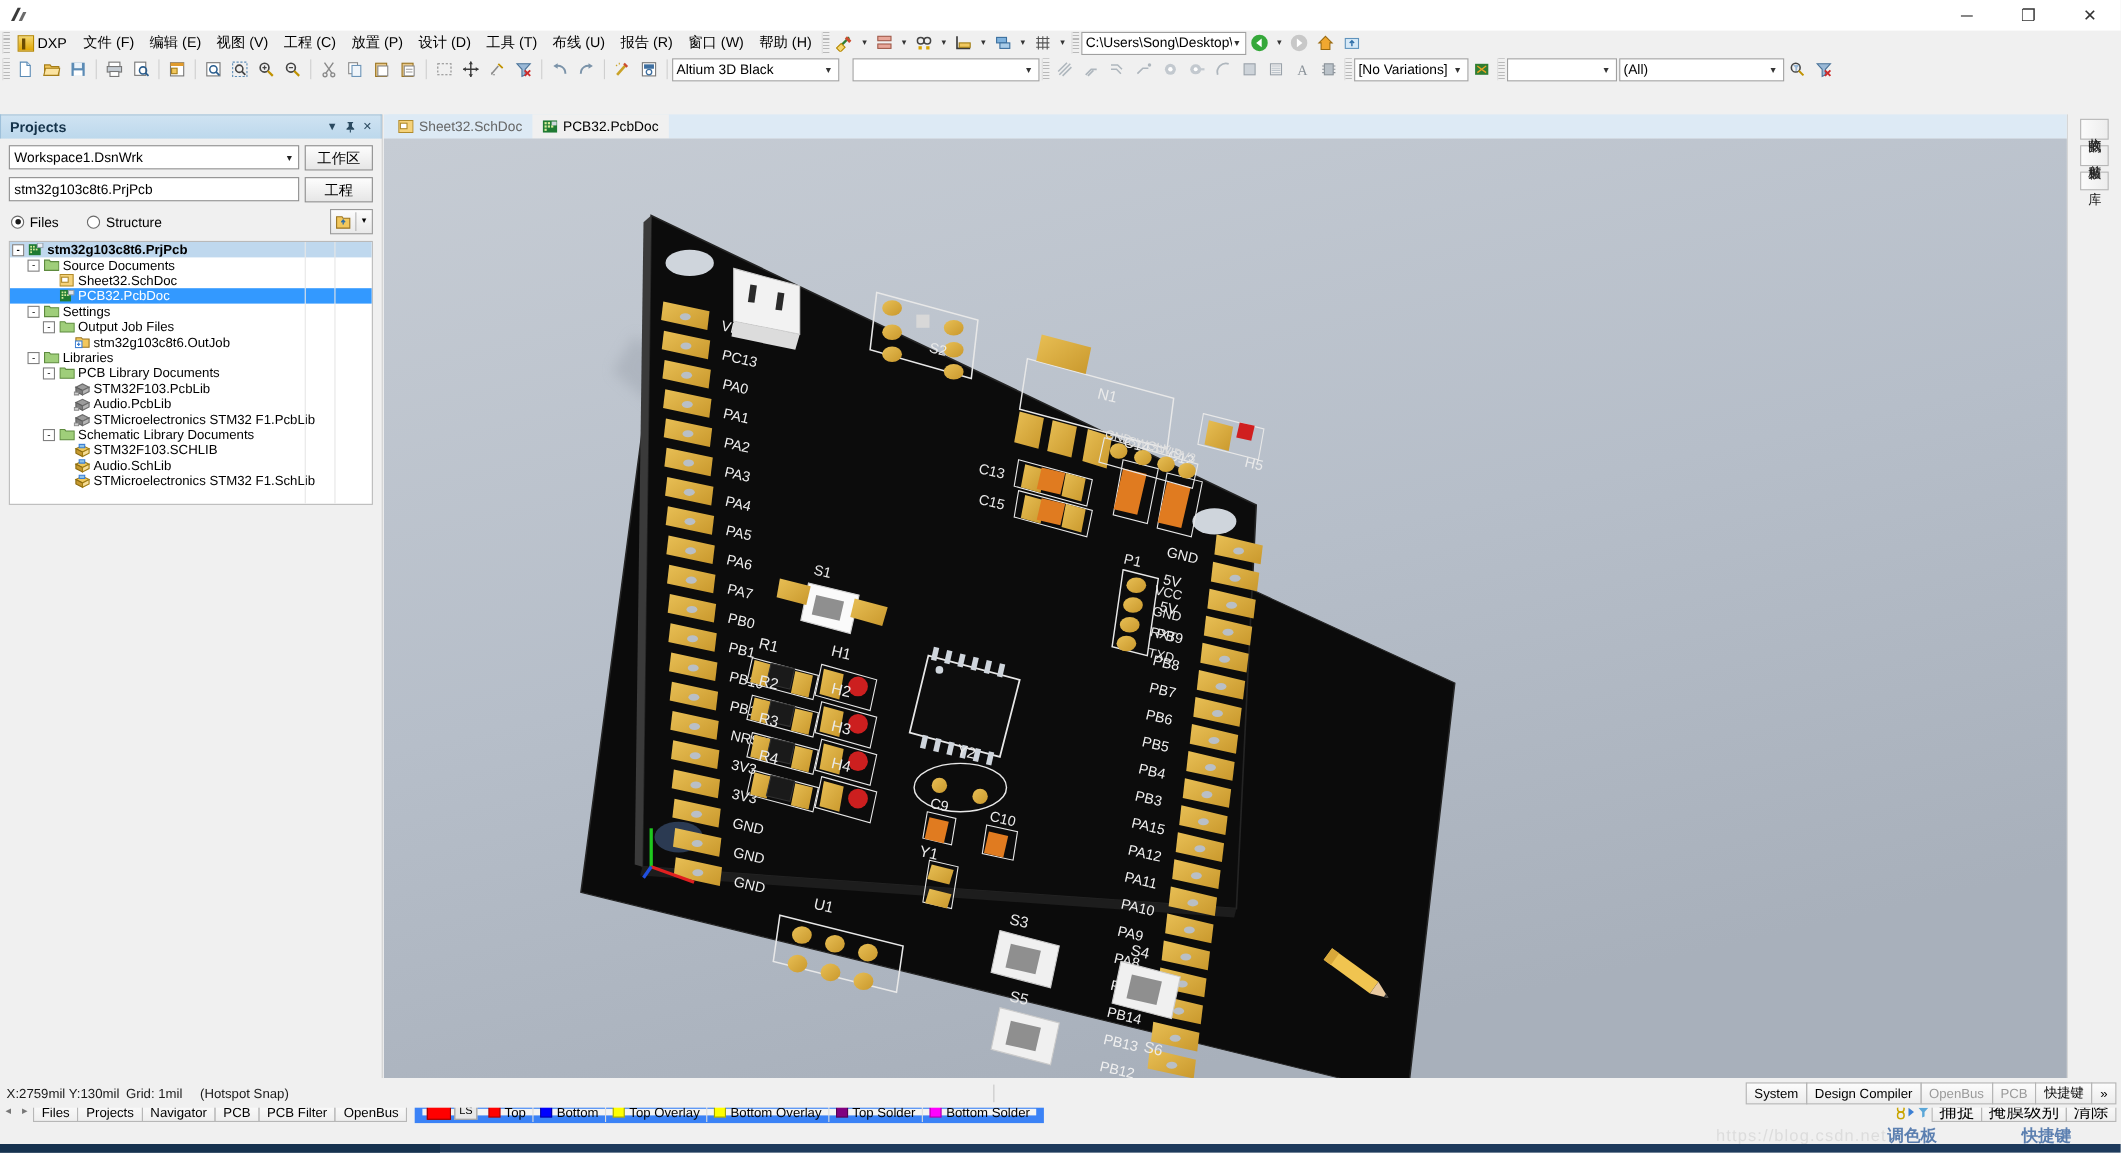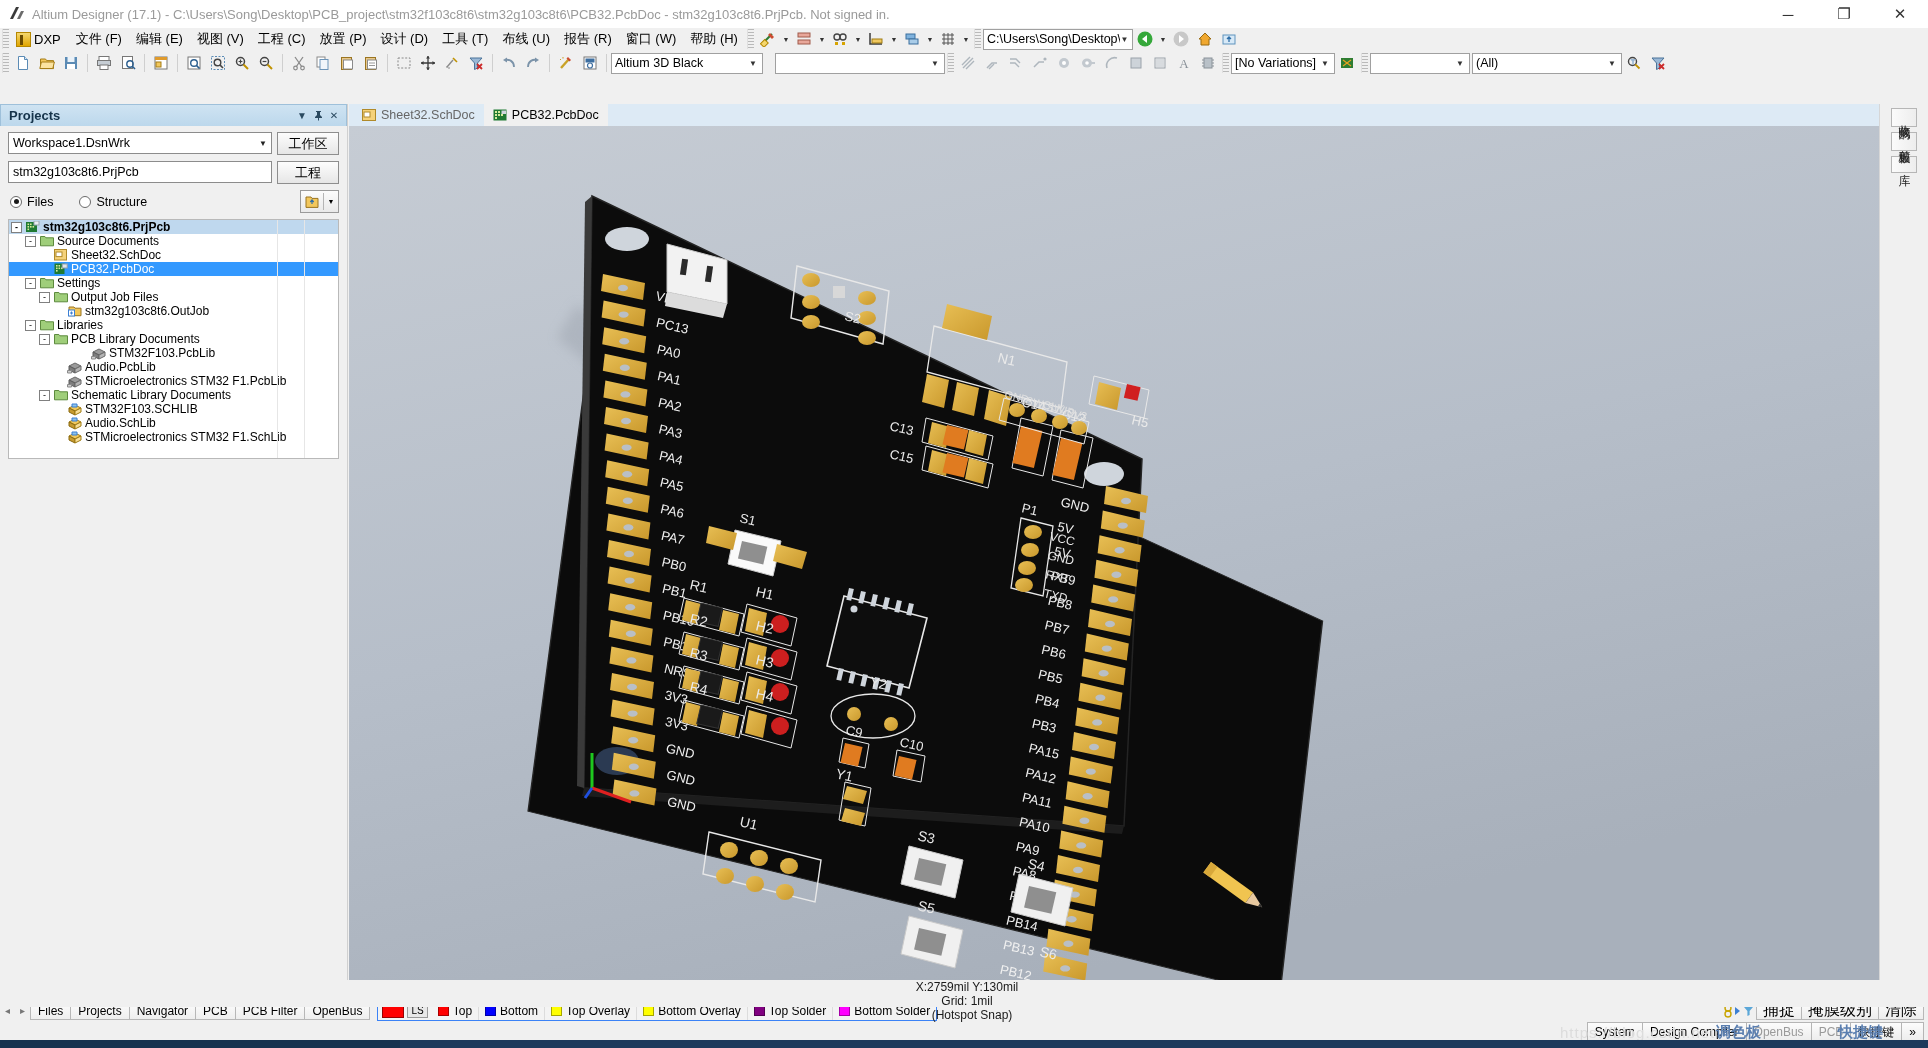--- a/index.html
+++ b/index.html
@@ -118,35 +118,35 @@
     background:linear-gradient(to right,#fbfbfb,#ededed); display:flex;
     align-items:center; justify-content:center; padding:7px 0; }
   .vtab span{ writing-mode:vertical-rl; font-size:12px; letter-spacing:1px; color:#222; }
 
   
   .layerbar{ position:absolute; left:0; top:1000px; width:1928px; height:21px;
     background:#f0f0f0; display:flex; align-items:center; }
   .navarrow{ width:15px; text-align:center; color:#777; font-size:10px; }
   .ptab{ height:19px; border:1px solid #b7b7b7; background:linear-gradient(#fdfdfd,#eeeeee);
     display:flex; align-items:center; padding:0 7px; font-size:12px; margin-right:-1px; }
-  .lgroup{ display:flex; align-items:center; border:1px solid #3b82f6; margin-left:8px;
+  .lgroup{ display:flex; align-items:center; border:7px solid #3b82f6; margin-left:8px;
     background:#f3f3f3; height:20px; }
   .lchip{ display:flex; align-items:center; height:18px; padding:0 6px; font-size:12px;
     border-right:1px solid #dcdcdc; }
   .lsw{ width:11px; height:11px; margin-right:4px; border:1px solid rgba(0,0,0,.35); }
   .ls-box{ display:flex; align-items:center; padding:0 4px; }
   .ls-red{ width:22px; height:14px; background:#f00; border:1px solid #900; }
   .ls-label{ border:1px solid #9a9a9a; background:#e8e8e8; padding:0 3px; font-size:10px;
     margin-left:3px; height:14px; display:flex; align-items:center; }
   .rt-icons{ display:flex; align-items:center; margin-left:auto; }
   .rbtn{ height:19px; border:1px solid #b7b7b7; background:linear-gradient(#fdfdfd,#ededed);
      display:flex; align-items:center; padding:0 6px; font-size:16px; margin-left:-1px; }
 
   .statusbar{ position:absolute; left:0; top:980px; width:1928px; height:27px;
-    background:#f0f0f0; display:flex; align-items:center; font-size:12px;flex-direction:column; }
+    background:#f0f0f0; display:flex; align-items:center; font-size:12px; }
   .sb-text{ margin-left:6px; color:#1a1a1a; white-space:nowrap; }
   .sb-sep{ width:1px; height:16px; background:#c6c6c6; margin:0 10px; }
   .sb-right{ display:flex; align-items:center; margin-left:auto; margin-right:4px; }
   .sbtn2{ height:20px; border:1px solid #b5b5b5; background:linear-gradient(#fcfcfc,#ececec);
     display:flex; align-items:center; padding:0 7px; font-size:12px; margin-left:-1px; }
   .sbtn2.dim{ color:#9a9a9a; }
   .watermark{ position:absolute; left:1560px; top:1024px; font-size:15px; color:#dcdcdc;
     letter-spacing:1px; pointer-events:none; }
   .cnwm{ position:absolute; font-size:15px; color:#5b7fb0; font-weight:bold; }
 
@@ -159,21 +159,20 @@
 
 <div class="app">
 
   <div class="titlebar">
     <div class="tb-icon">
       <svg width="18" height="18" viewBox="0 0 18 18">
         <path d="M2 14 L8 2 L11 2 L5 14 Z" fill="#3a3a3a"></path>
         <path d="M9 14 L13 6 L16 6 L12 14 Z" fill="#6b6b6b"></path>
       </svg>
     </div>
-    <div class="tb-title">Altium Designer (17.1) - C:\Users\Song\Desktop\PCB_project\stm32f103c8t6\stm32g103c8t6\PCB32.PcbDoc - stm32g103c8t6.PrjPcb. Not signed in.</div>
     <div class="tb-spacer"></div>
     <div class="winbtn">─</div>
     <div class="winbtn">❐</div>
     <div class="winbtn close">✕</div>
   </div>
 
   <div class="menubar">
     <div class="grip"></div>
     <div class="dxp">
       <div class="sq"></div>
@@ -689,21 +688,21 @@
             </div>
             <div class="tnode" style="padding-left: 30px;">
               <span class="tog">-</span>
               <span class="tico">
                 <svg width="14" height="12" viewBox="0 0 14 12">
                   <path d="M0.5 1.5 h4.4 l1 1.3 h7.6 v8 H0.5 z" fill="#9fce7a" stroke="#5d8a3e"></path>
                 </svg>
               </span>
               <span>PCB Library Documents</span>
             </div>
-            <div class="tnode" style="padding-left: 68px;">
+            <div class="tnode" style="padding-left: 44px;">
               <span class="tog hidden"></span>
               <span class="tico">
                 <svg width="15" height="13" viewBox="0 0 15 13">
                   <path d="M2 5 L8 2 L14 5 L8 8 Z" fill="#9b9b9b" stroke="#6a6a6a"></path>
                   <path d="M2 5 v4 L8 12 v-4 Z" fill="#7d7d7d" stroke="#5c5c5c"></path>
                   <path d="M14 5 v4 L8 12 v-4 Z" fill="#b5b5b5" stroke="#6a6a6a"></path>
                   <path d="M0.5 9.5 h4 v2.5 h-4 z" fill="#cfcfcf" stroke="#8a8a8a"></path>
                 </svg>
               </span>
               <span>STM32F103.PcbLib</span>

